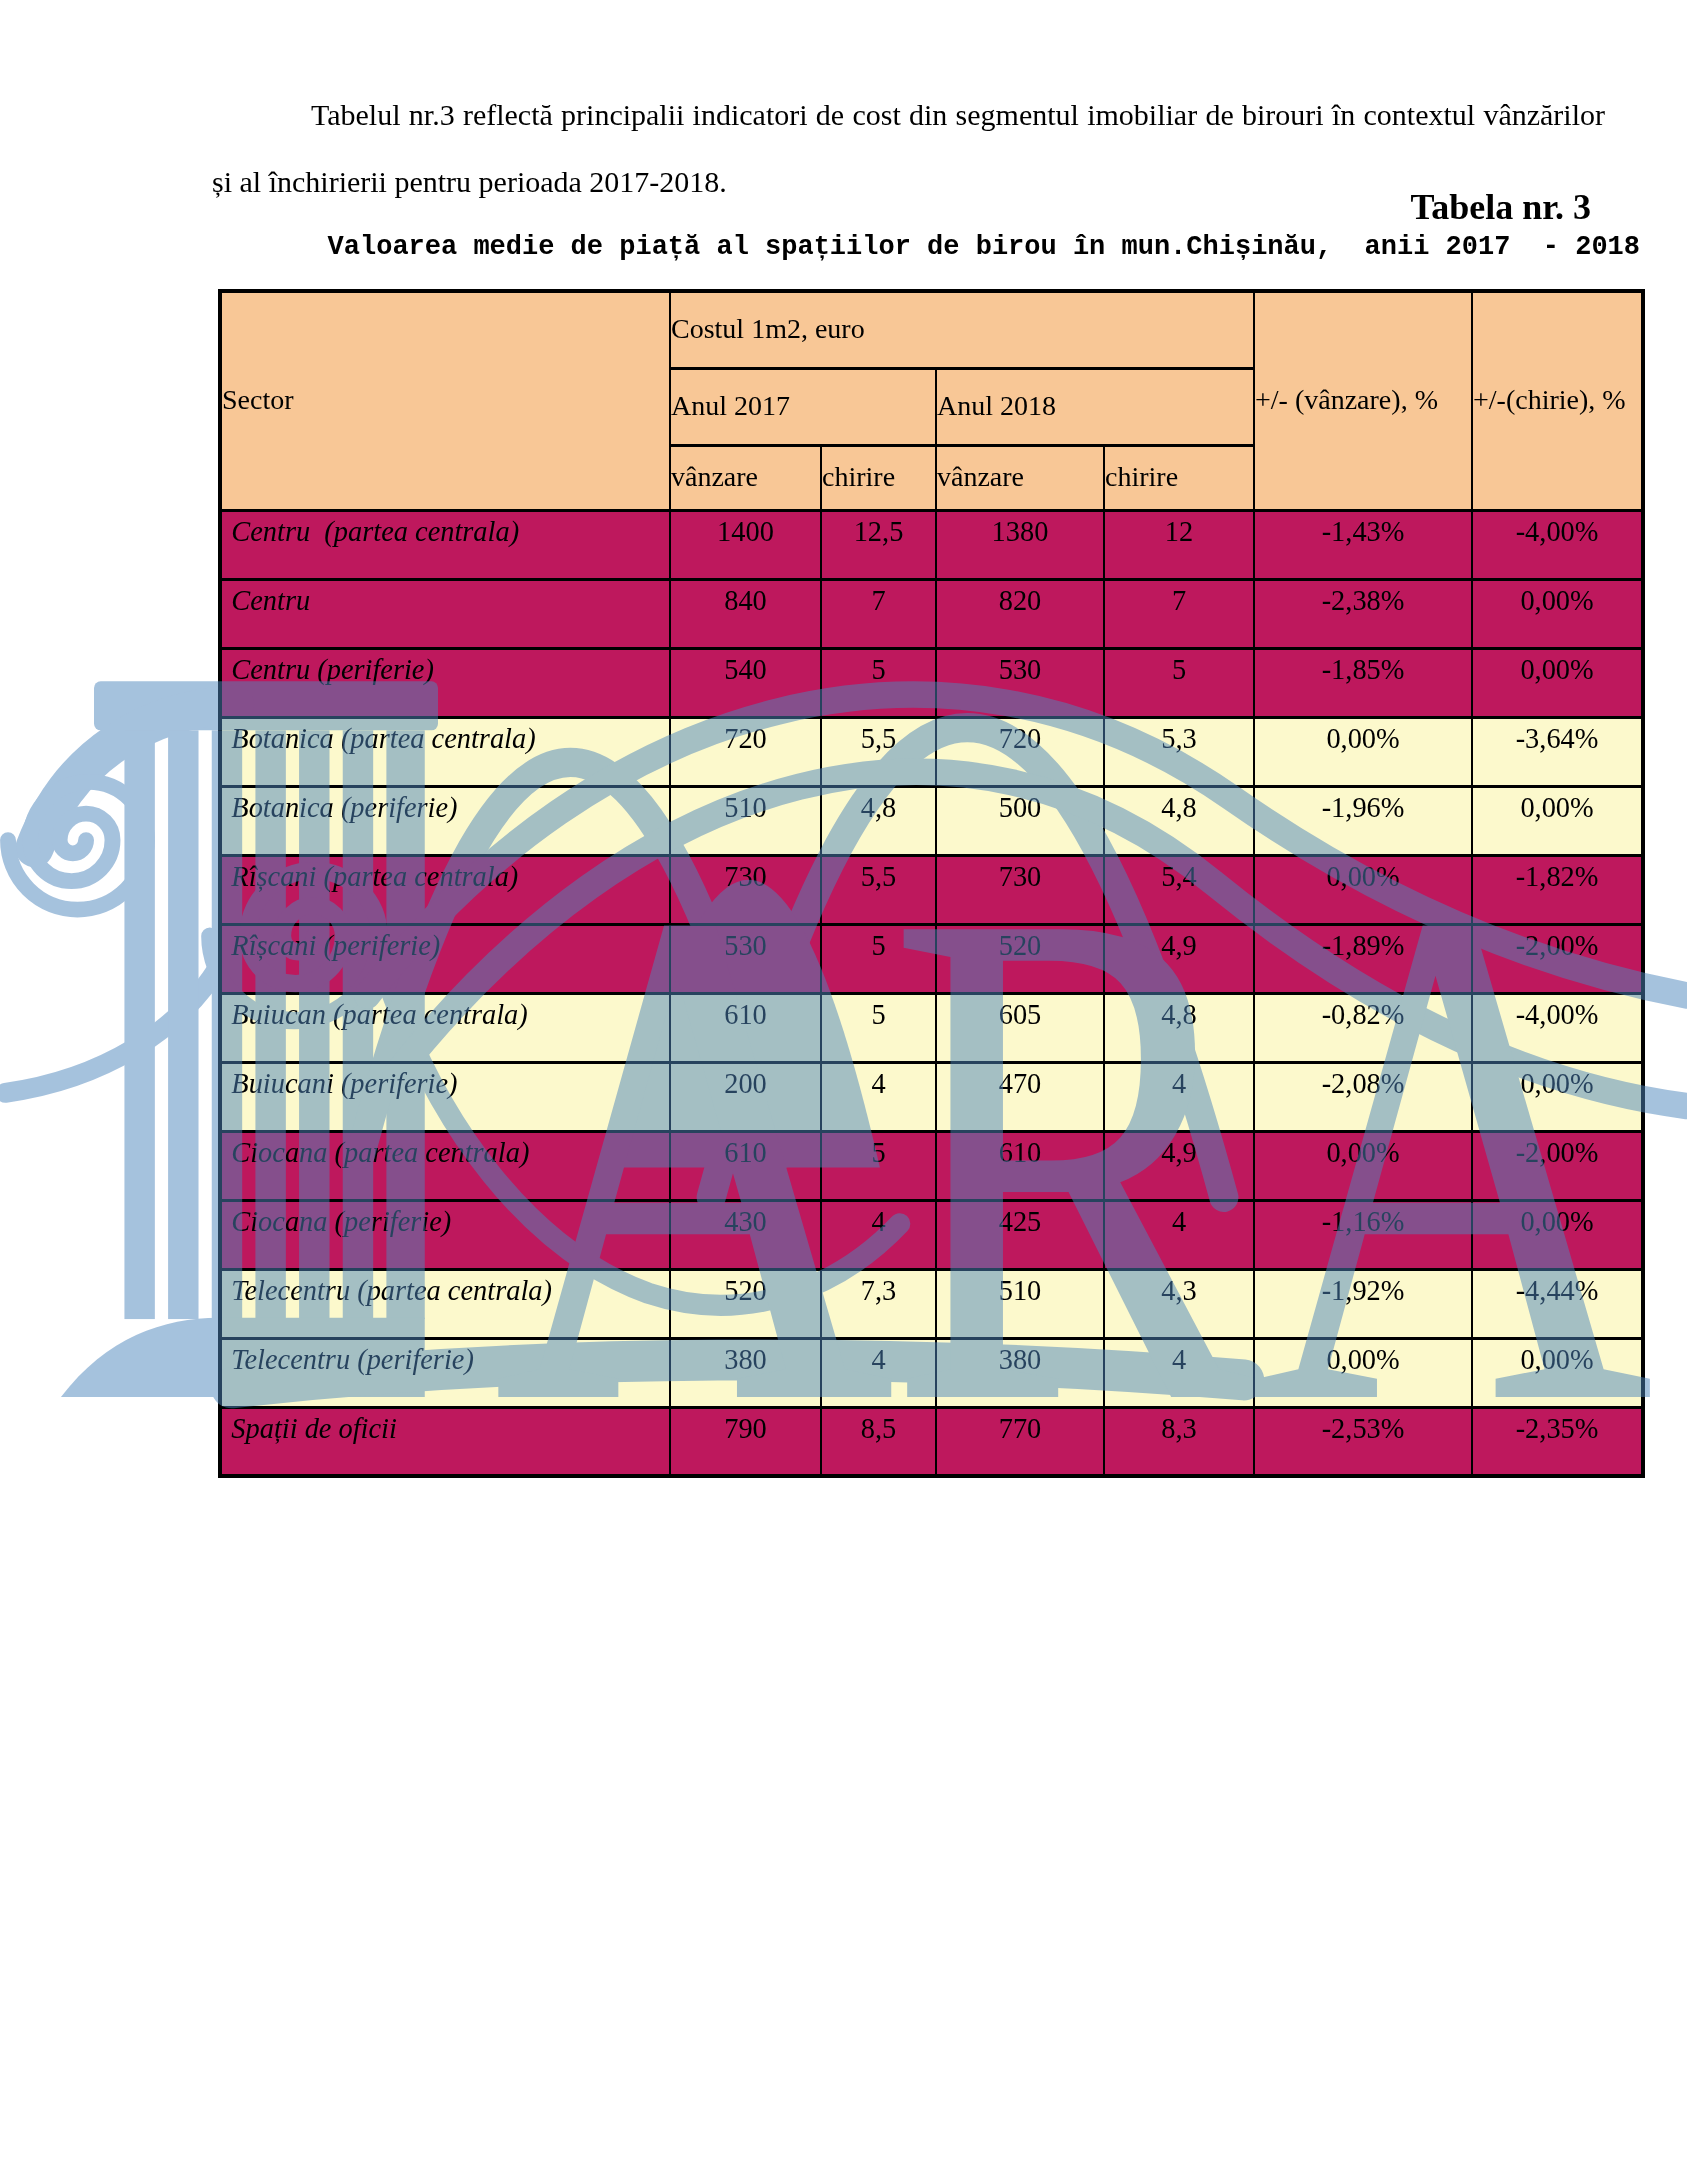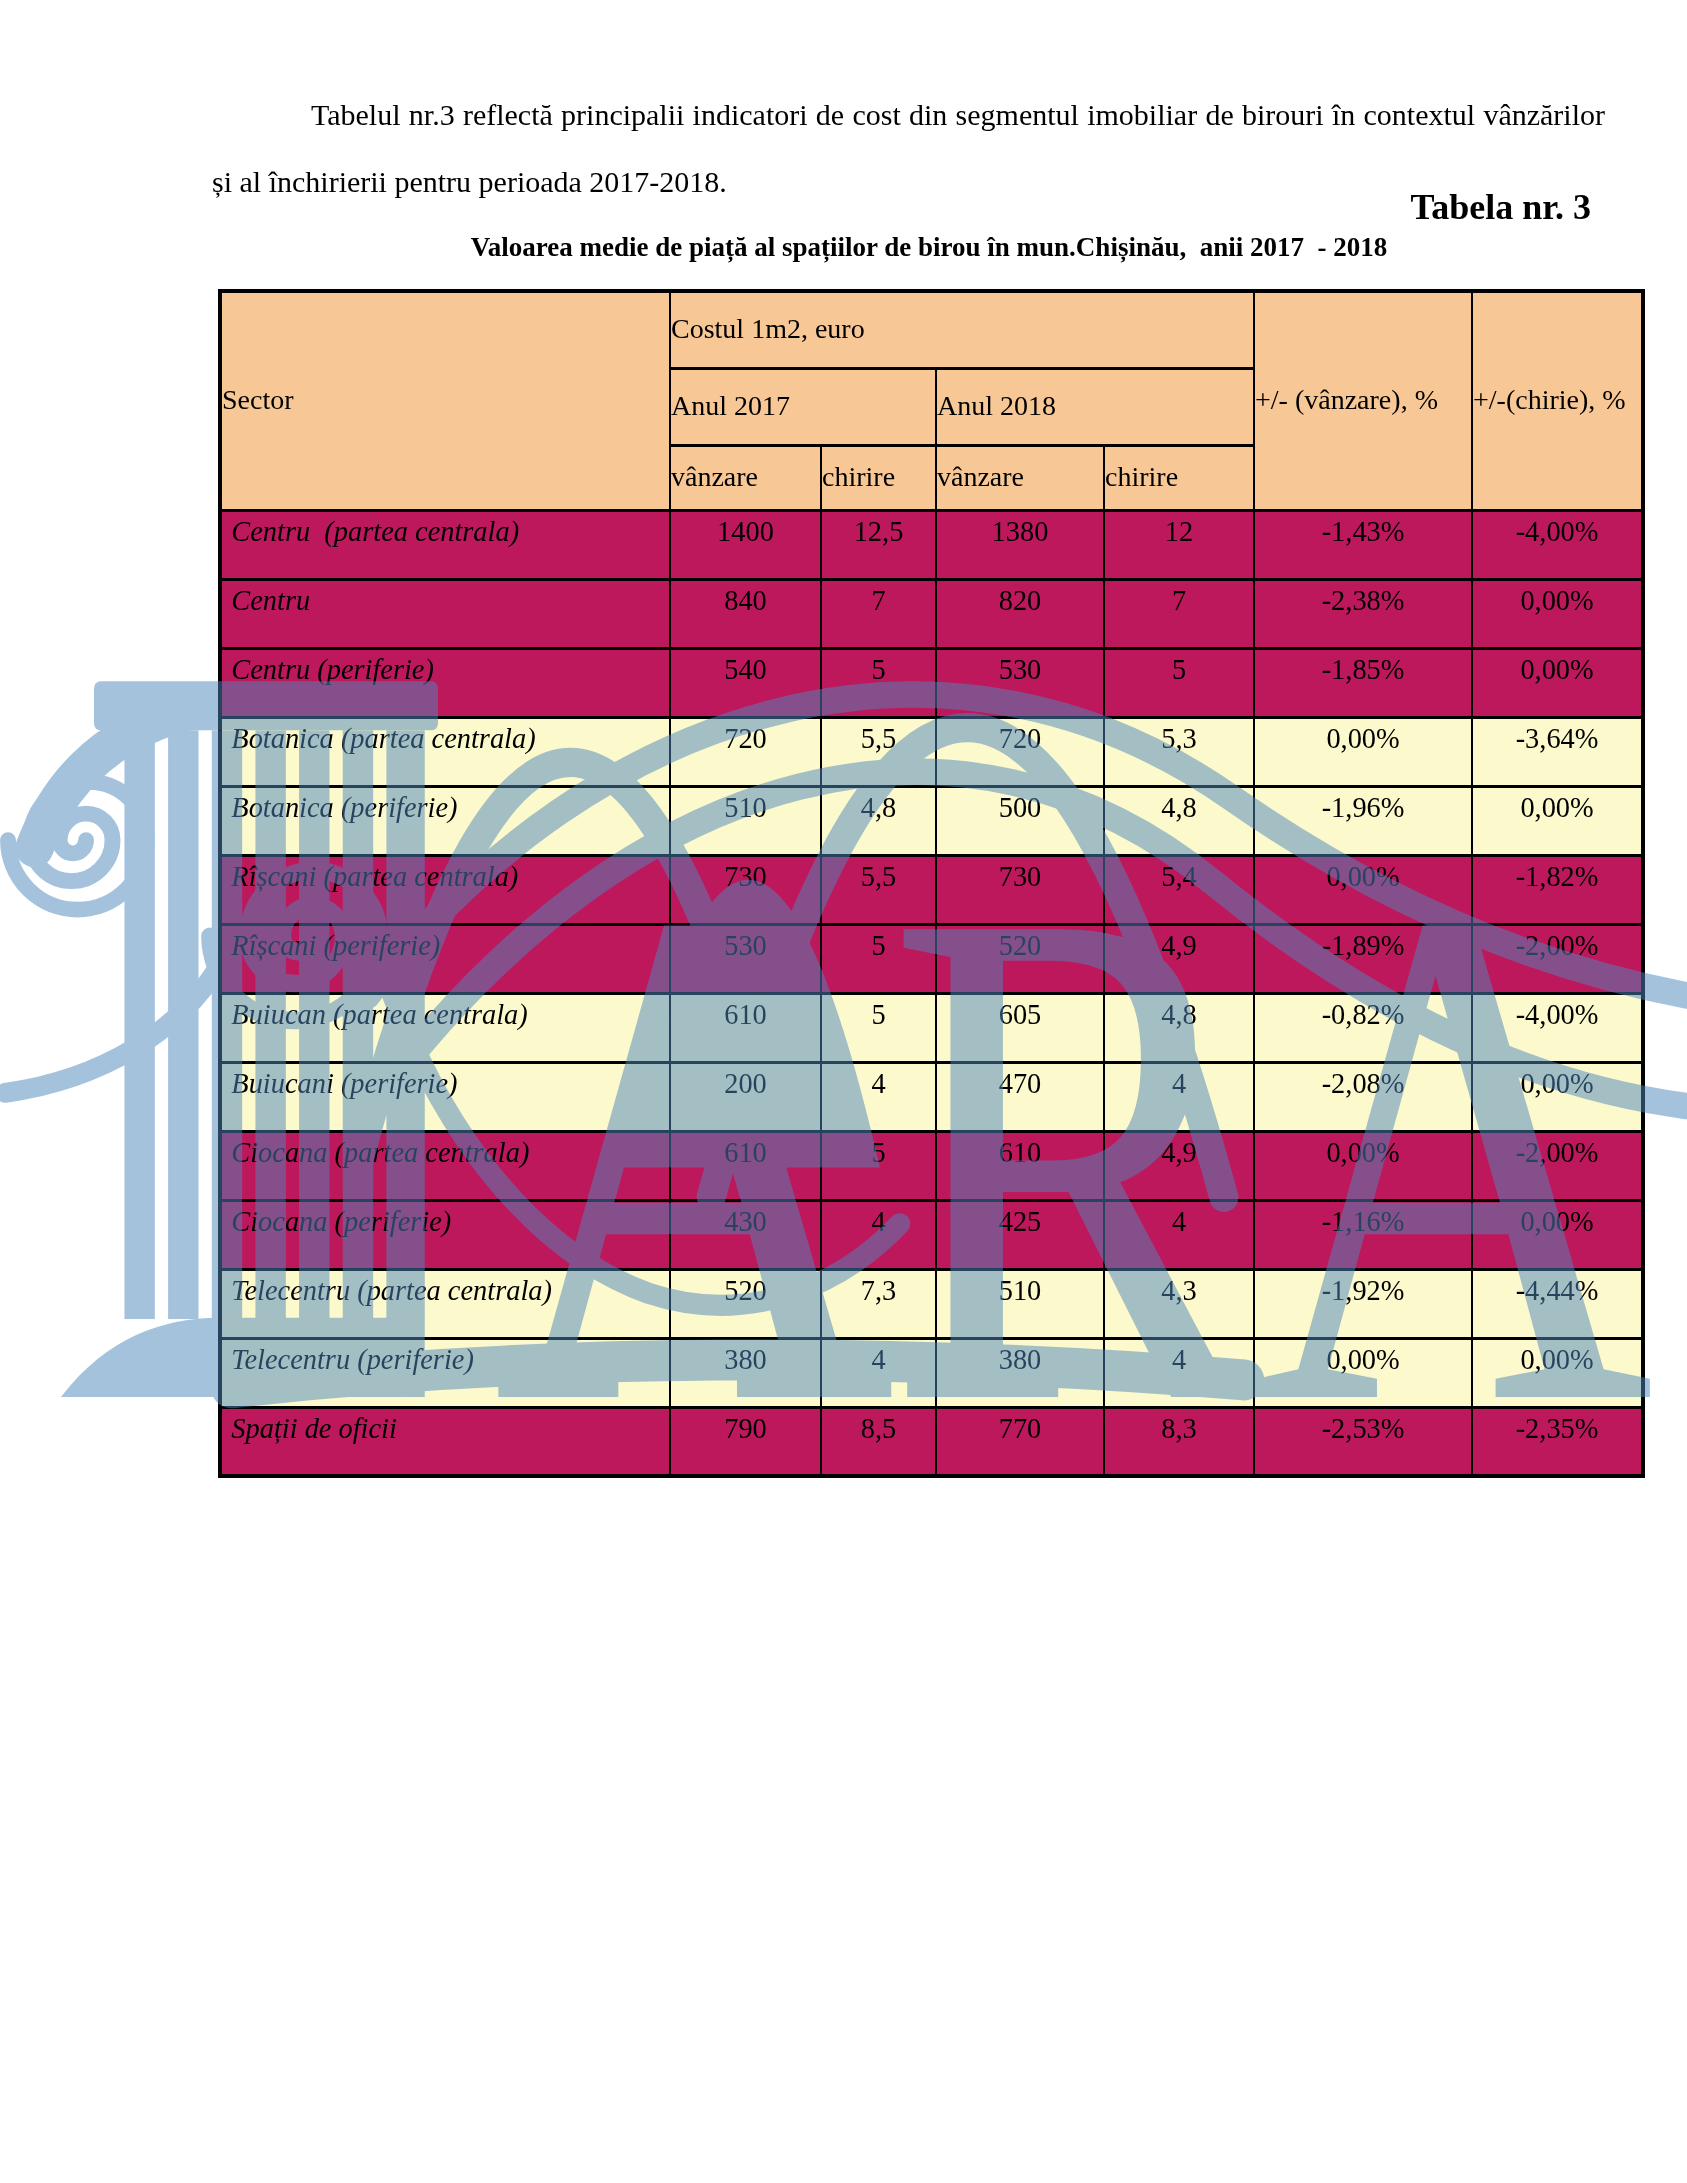--- a/index.html
+++ b/index.html
@@ -19,22 +19,23 @@
     margin:0;
   }
   .para-top{top:81px;text-indent:99px;}
   .para-bottom{top:1532px;text-indent:81px;}
   .table-label{
     position:absolute;top:186px;left:218px;width:1373px;
     font-size:36px;font-weight:bold;text-align:right;
   }
   .table-title{
     position:absolute;top:232px;left:218px;width:1422px;
-    font-size:27px;font-weight:bold;text-align:center;
+    font-size:27px;font-weight:bold;text-align:right;
     white-space:pre-wrap;
+    font-family:Liberation Mono, monospace;
   }
   table.market{
     position:absolute;top:289px;left:218px;
     border-collapse:collapse;
     table-layout:fixed;
     width:1422px;
   }
   table.market th, table.market td{
     border:2.6px solid #000;
     border-top-width:3.3px;border-bottom-width:3.3px;

